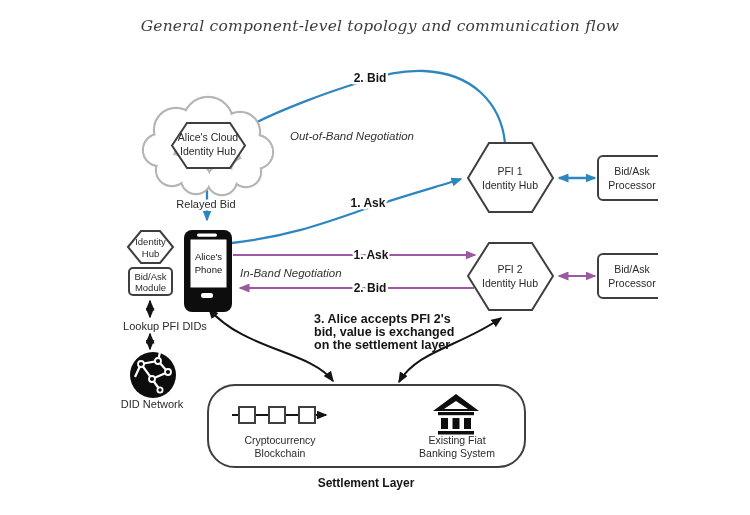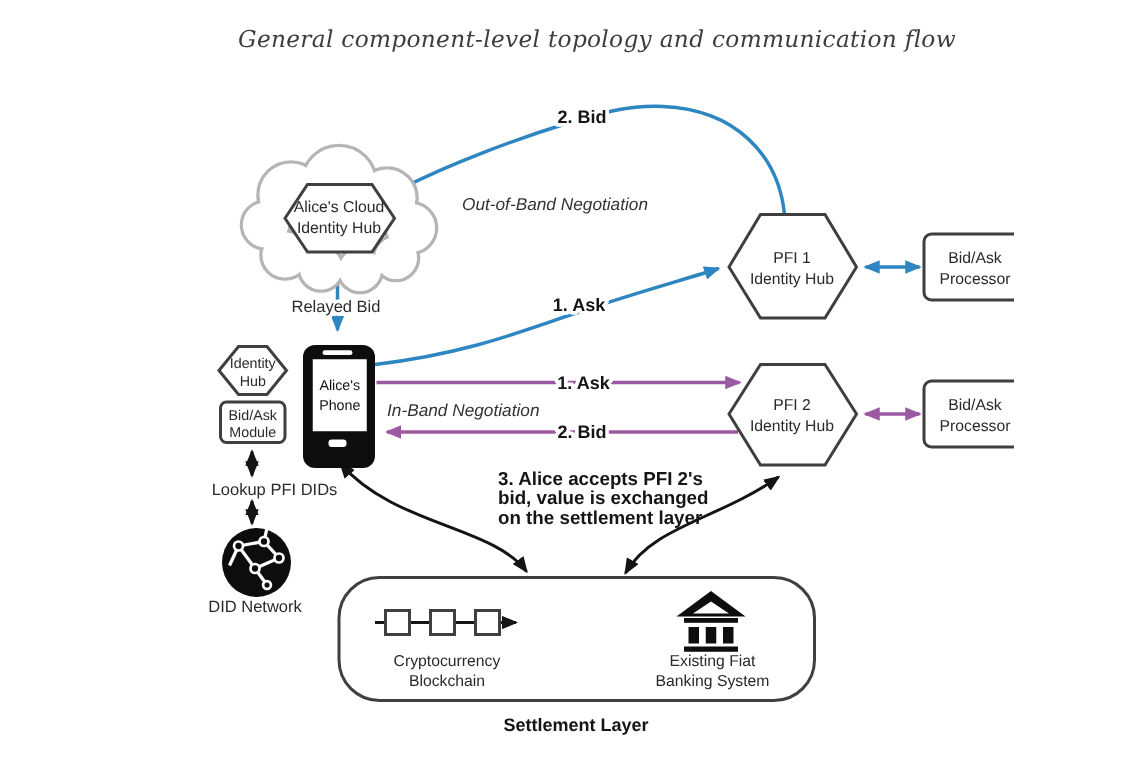--- a/index.html
+++ b/index.html
@@ -1,16 +1,16 @@
 <!DOCTYPE html>
 <html style="--blue: #2e86c1; --purple: #9c59a3; --title: #3d3d3d; --nodestroke: #3f3f3f; --cloudstroke: #b5b5b5;"><head>
 <meta charset="utf-8">
 <style>
   html,body{margin:0;padding:0;background:#ffffff;}
-  #page{position:relative;width:658px;height:515px;background:#fff;overflow:hidden;padding-left:18px;}
+  #page{position:relative;width:658px;height:515px;background:#fff;overflow:hidden;}
   svg text{font-family:"Liberation Sans",sans-serif;fill:#2a2a2a;}
   .title{font-family:"DejaVu Serif","Liberation Serif",serif;font-style:italic;font-size:15.5px;
          fill:var(--title,#3d3d3d);letter-spacing:.2px;}
   .pg{font-family:"DejaVu Serif","Liberation Serif",serif;font-size:14px;fill:#3a3a3a;}
   .nl{font-size:10.5px;text-anchor:middle;}
   .nl-sm{font-size:9.5px;text-anchor:middle;}
   .phone-txt{font-size:9.5px;text-anchor:middle;fill:#111;}
   .plain{font-size:11px;text-anchor:middle;}
   .ital{font-style:italic;font-size:11.5px;fill:#333;}
   .edge-b{font-weight:bold;font-size:12px;text-anchor:middle;fill:#151515;}

